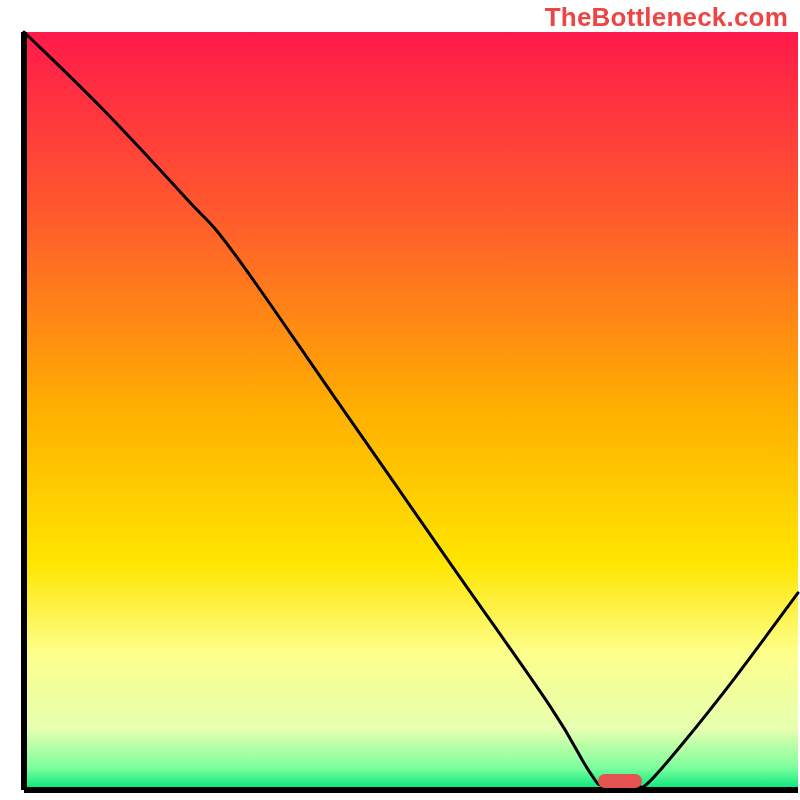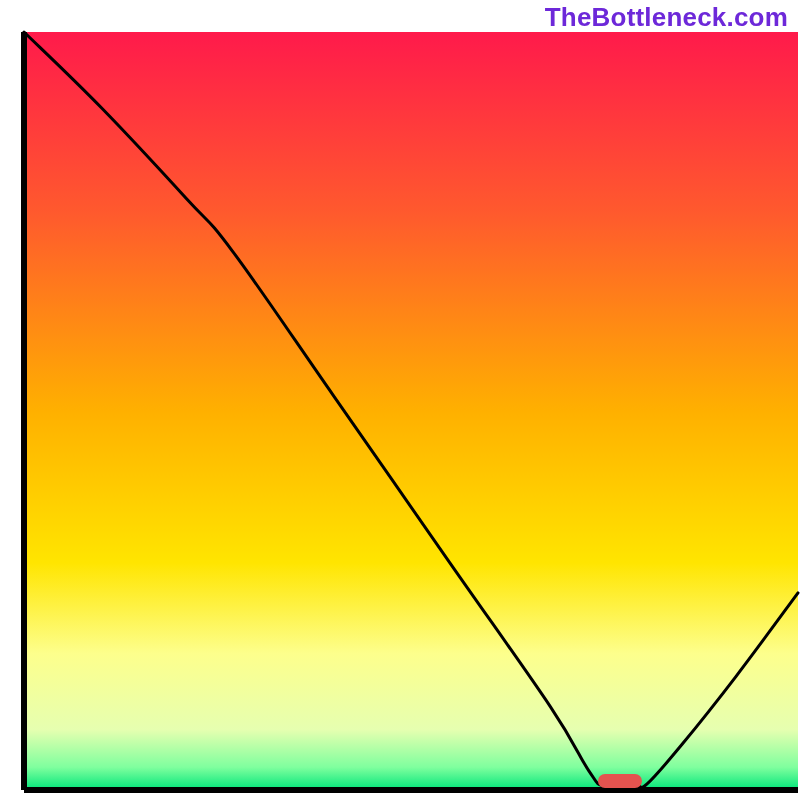--- a/index.html
+++ b/index.html
@@ -15,21 +15,21 @@
     position: relative;
     width: 800px;
     height: 800px;
   }
   .watermark {
     position: absolute;
     top: 2px;
     right: 12px;
     font-size: 26px;
     font-weight: 600;
-    color: #6d28d9;
+    color: #ef4444;
     letter-spacing: 0.2px;
     z-index: 30;
   }
   svg.plot {
     position: absolute;
     left: 0;
     top: 0;
     width: 800px;
     height: 800px;
     display: block;

